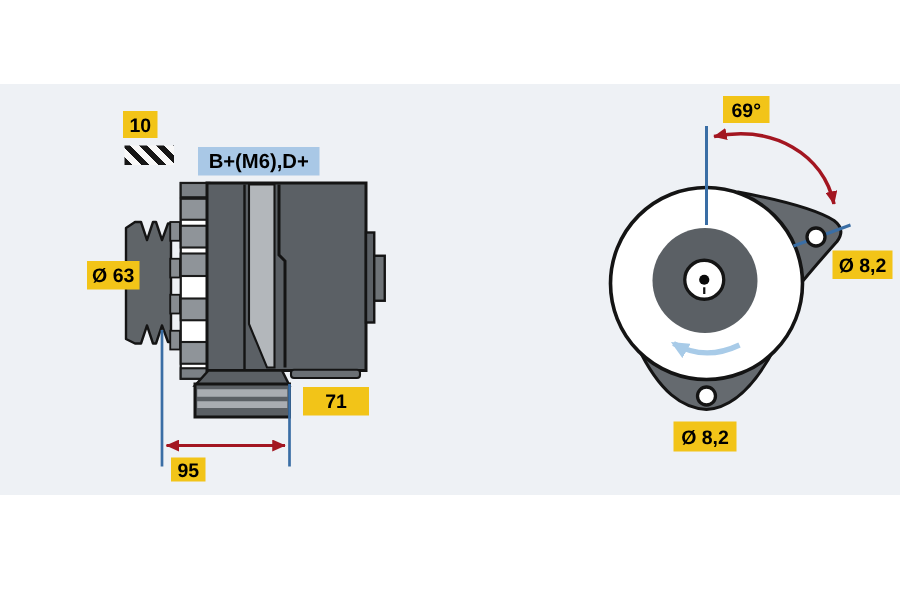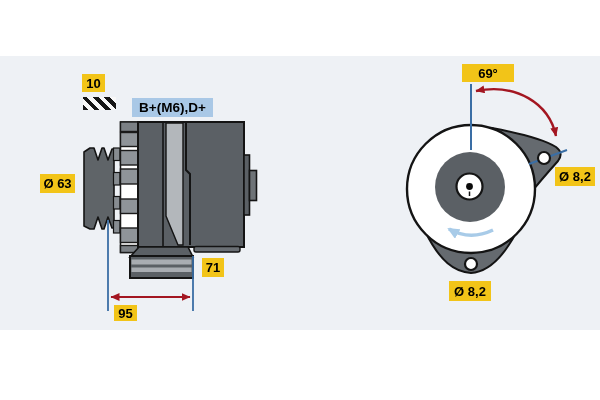--- a/index.html
+++ b/index.html
@@ -12,24 +12,24 @@
     position:absolute; background:#f2c418; color:#000;
     font:bold 13px/1 "Liberation Sans", sans-serif;
     display:flex; align-items:center; justify-content:center;
     white-space:nowrap; z-index:5;
   }
   .lbl.blue { background:#a9c8e6; color:#000000; }
   #label-10        { left:82px;  top:74px;  width:23px; height:18px; }
   #hatch-box       { position:absolute; left:83px; top:97px; width:33px; height:13px;
                      background:repeating-linear-gradient(45deg,#161616 0 4px,#f8f8f8 4px 8px); z-index:5; }
   #label-terminal  { left:132px; top:98px;  width:81px; height:19px; font-size:13.5px; }
-  #label-d63       { left:40px;  top:174px; width:35px; height:19px; }
-  #label-71        { left:202px; top:258px; width:22px; height:19px; }
+  #label-d63       { left:58px;  top:174px; width:35px; height:19px; }
+  #label-71        { left:202px; top:258px; width:44px; height:19px; }
   #label-95        { left:114px; top:305px; width:23px; height:16px;text-align:right; }
-  #label-69        { left:462px; top:64px;  width:52px; height:18px; }
+  #label-69        { left:482px; top:64px;  width:31px; height:18px; }
   #label-d82-top   { left:555px; top:167px; width:40px; height:19px; }
   #label-d82-bot   { left:449px; top:281px; width:42px; height:20px; }
 </style>
 </head>
 <body>
 
 <div id="stage">
 
   <svg id="drawing" width="600" height="400" viewBox="0 0 600 400">
     <defs>

